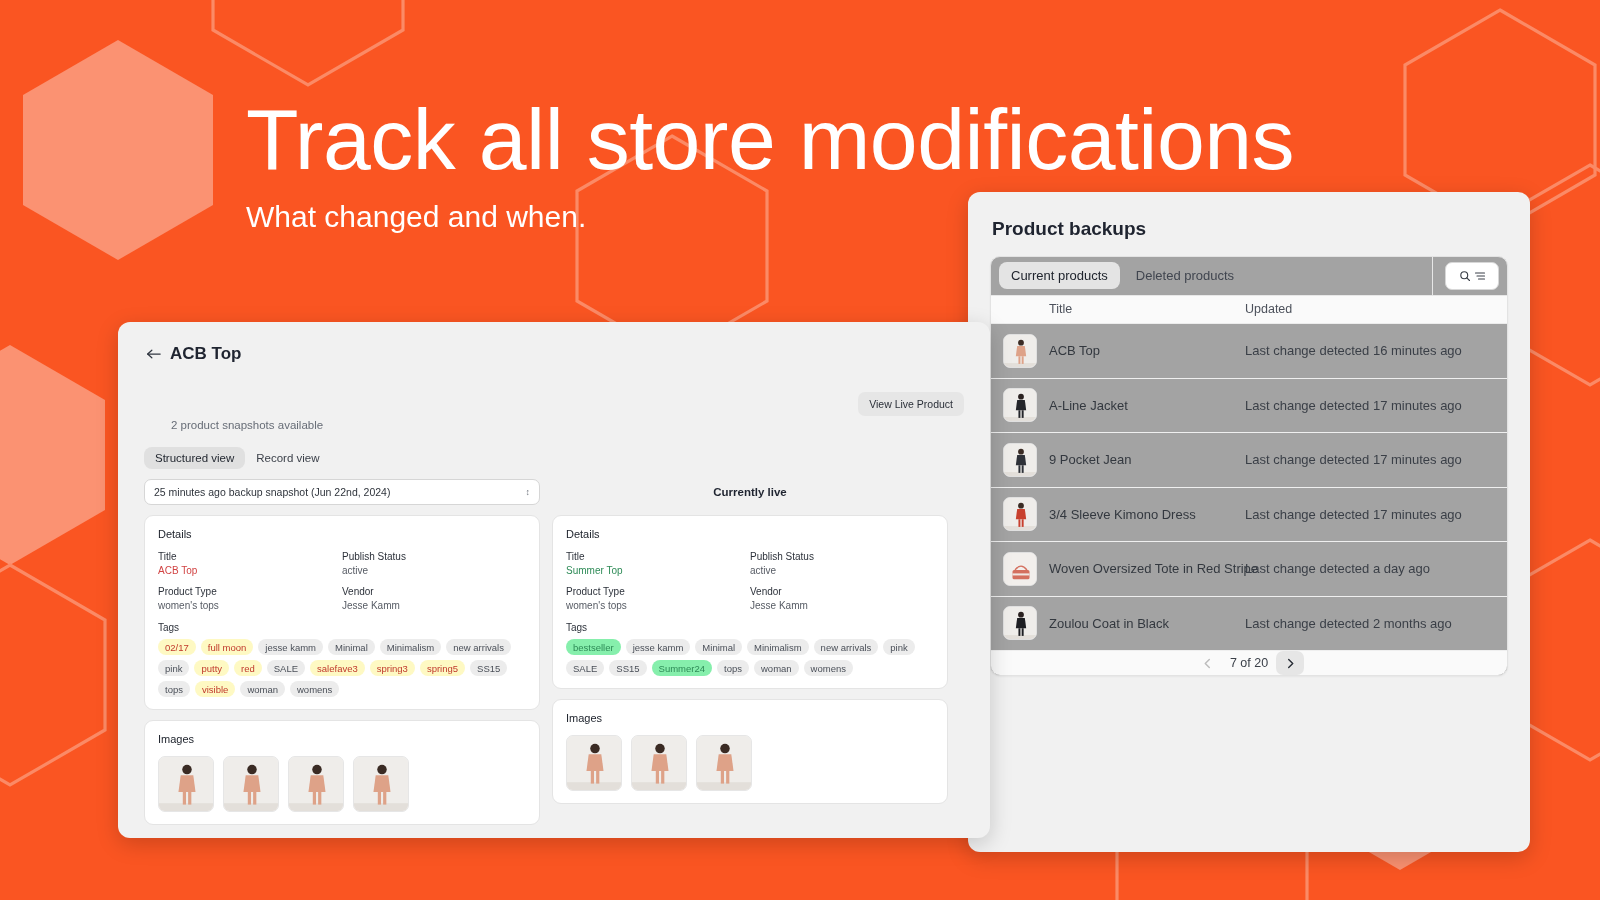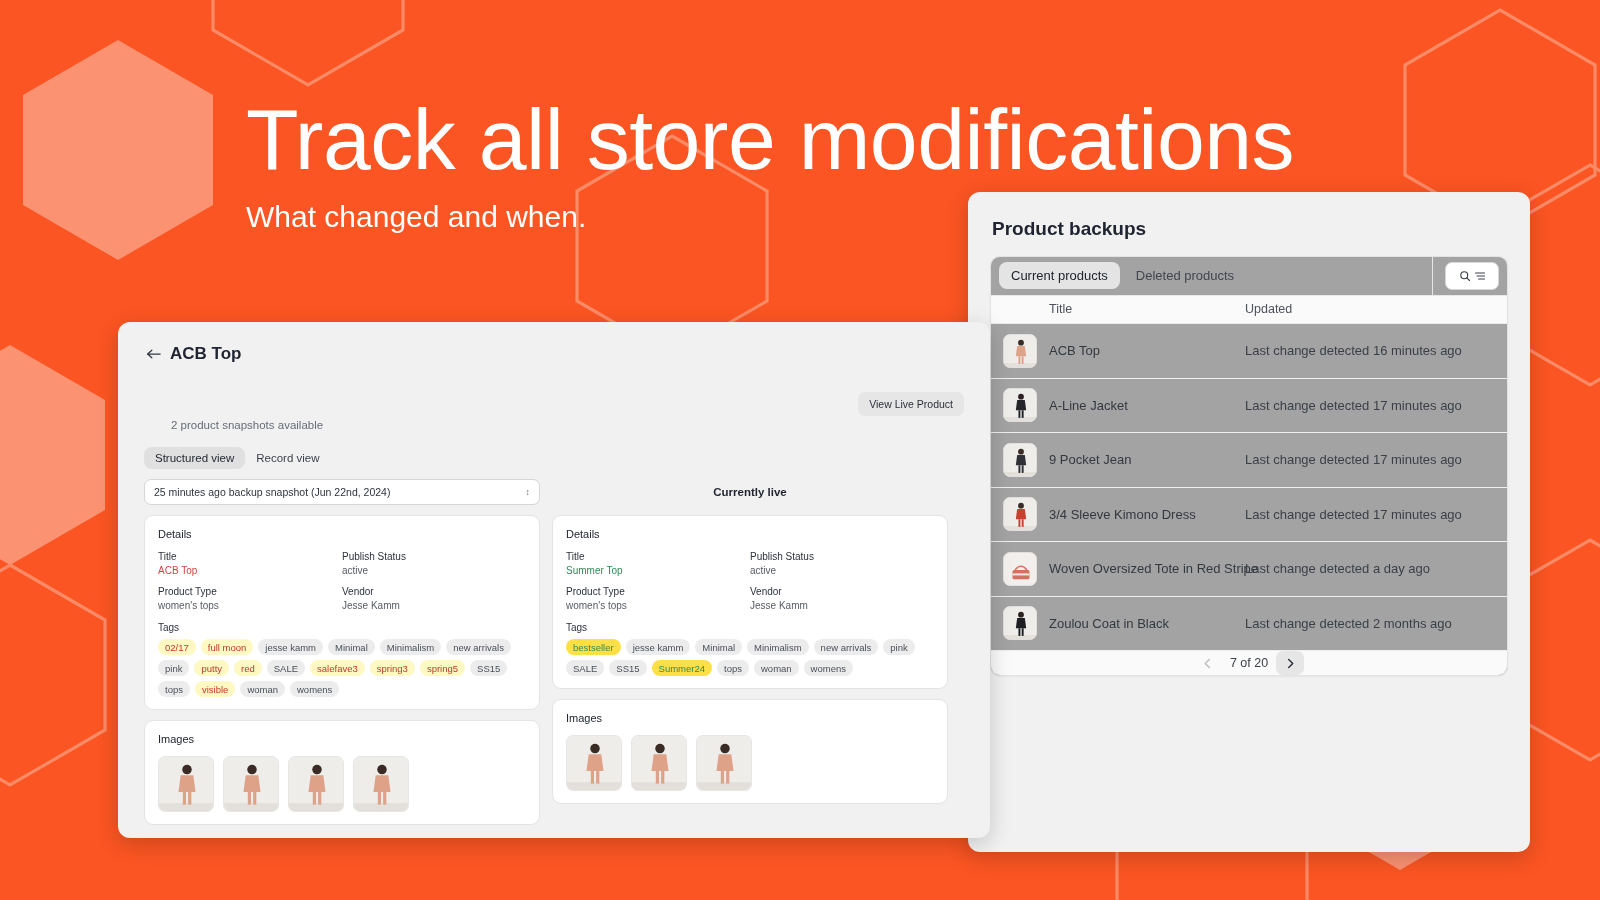--- a/index.html
+++ b/index.html
@@ -176,21 +176,21 @@
   .fld-val.removed { color: #D14343; }
   .fld-val.added { color: #2E8B57; }
 
   .tags-lbl { font-size: 10px; color: #2d323b; margin: 11px 0 6px 0; }
   .tag-wrap { display: flex; flex-wrap: wrap; gap: 5px; }
   .tag {
     font-size: 9.5px; padding: 2.5px 7px; border-radius: 9px;
     background: #ECECEC; color: #4b5059; white-space: nowrap;
   }
   .tag.removed { background: #fef9c3; color: #C0392B; }
-  .tag.added { background: #fde047; color: #2E8B57; }
+  .tag.added { background: #86efac; color: #2E8B57; }
 
   .img-row { display: flex; gap: 9px; margin-top: 2px; }
   .img-thumb {
     width: 56px; height: 56px; border-radius: 7px;
     border: 1px solid #e6e6e6; background: #f4f2f0; overflow: hidden;
   }
   .img-thumb svg { display: block; }
 </style>
 </head>
 <body>

